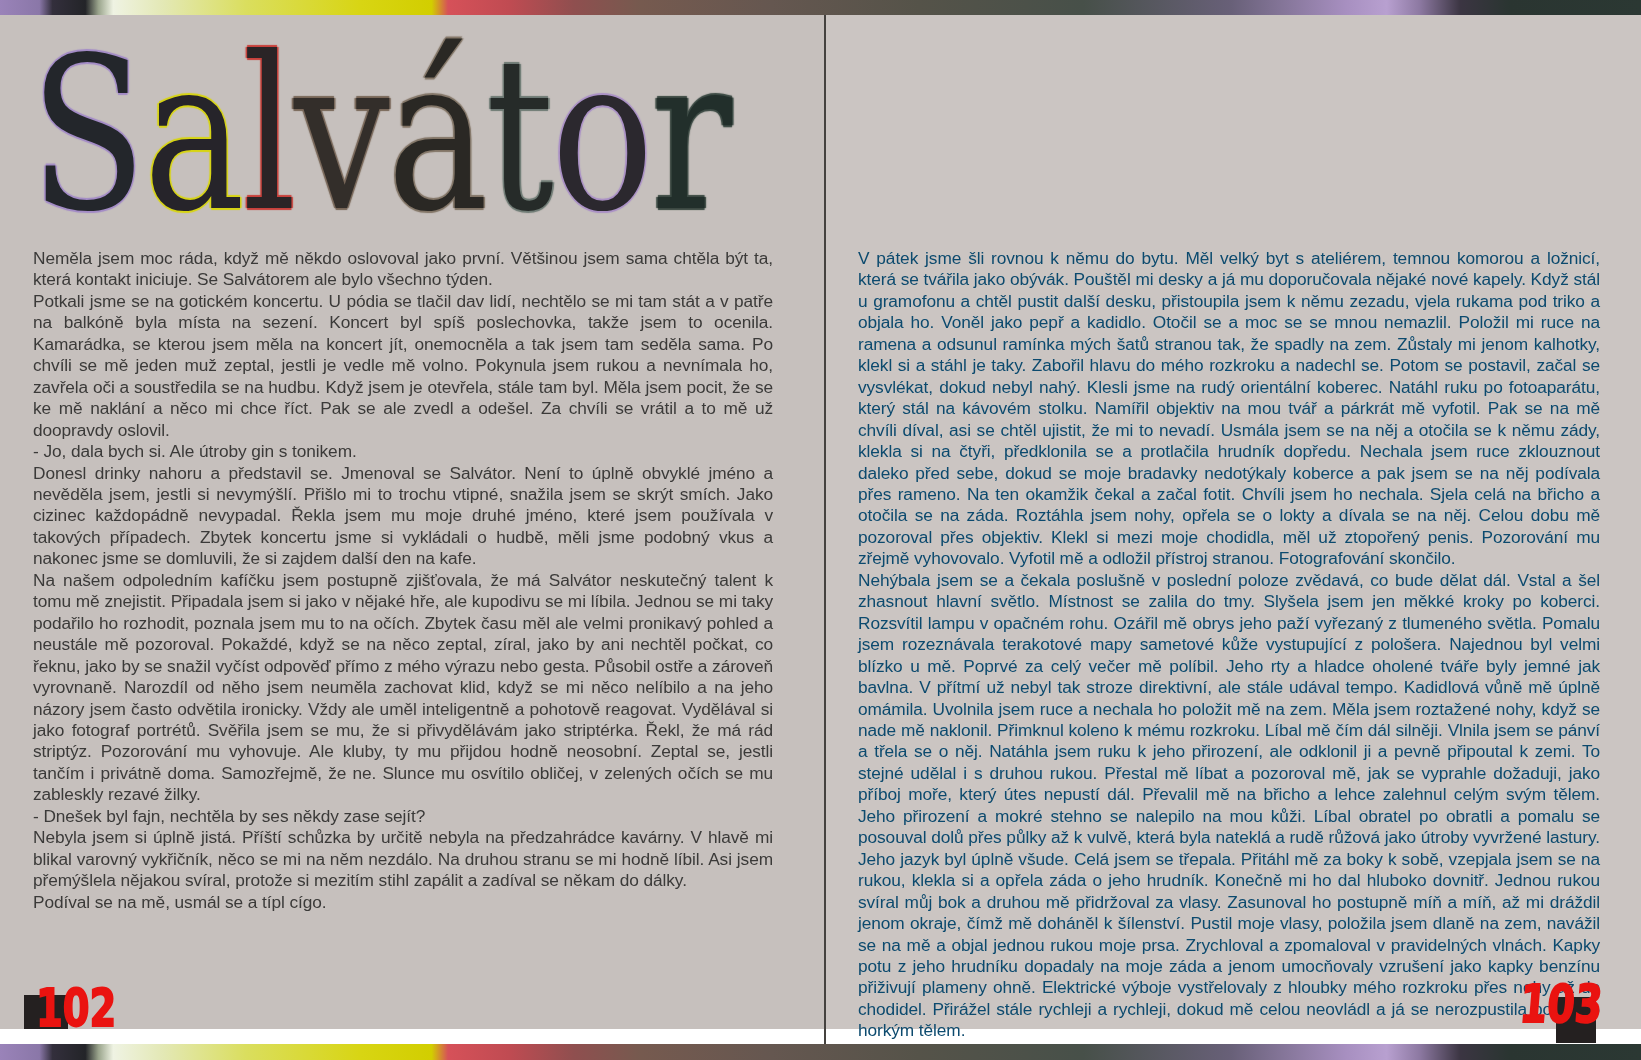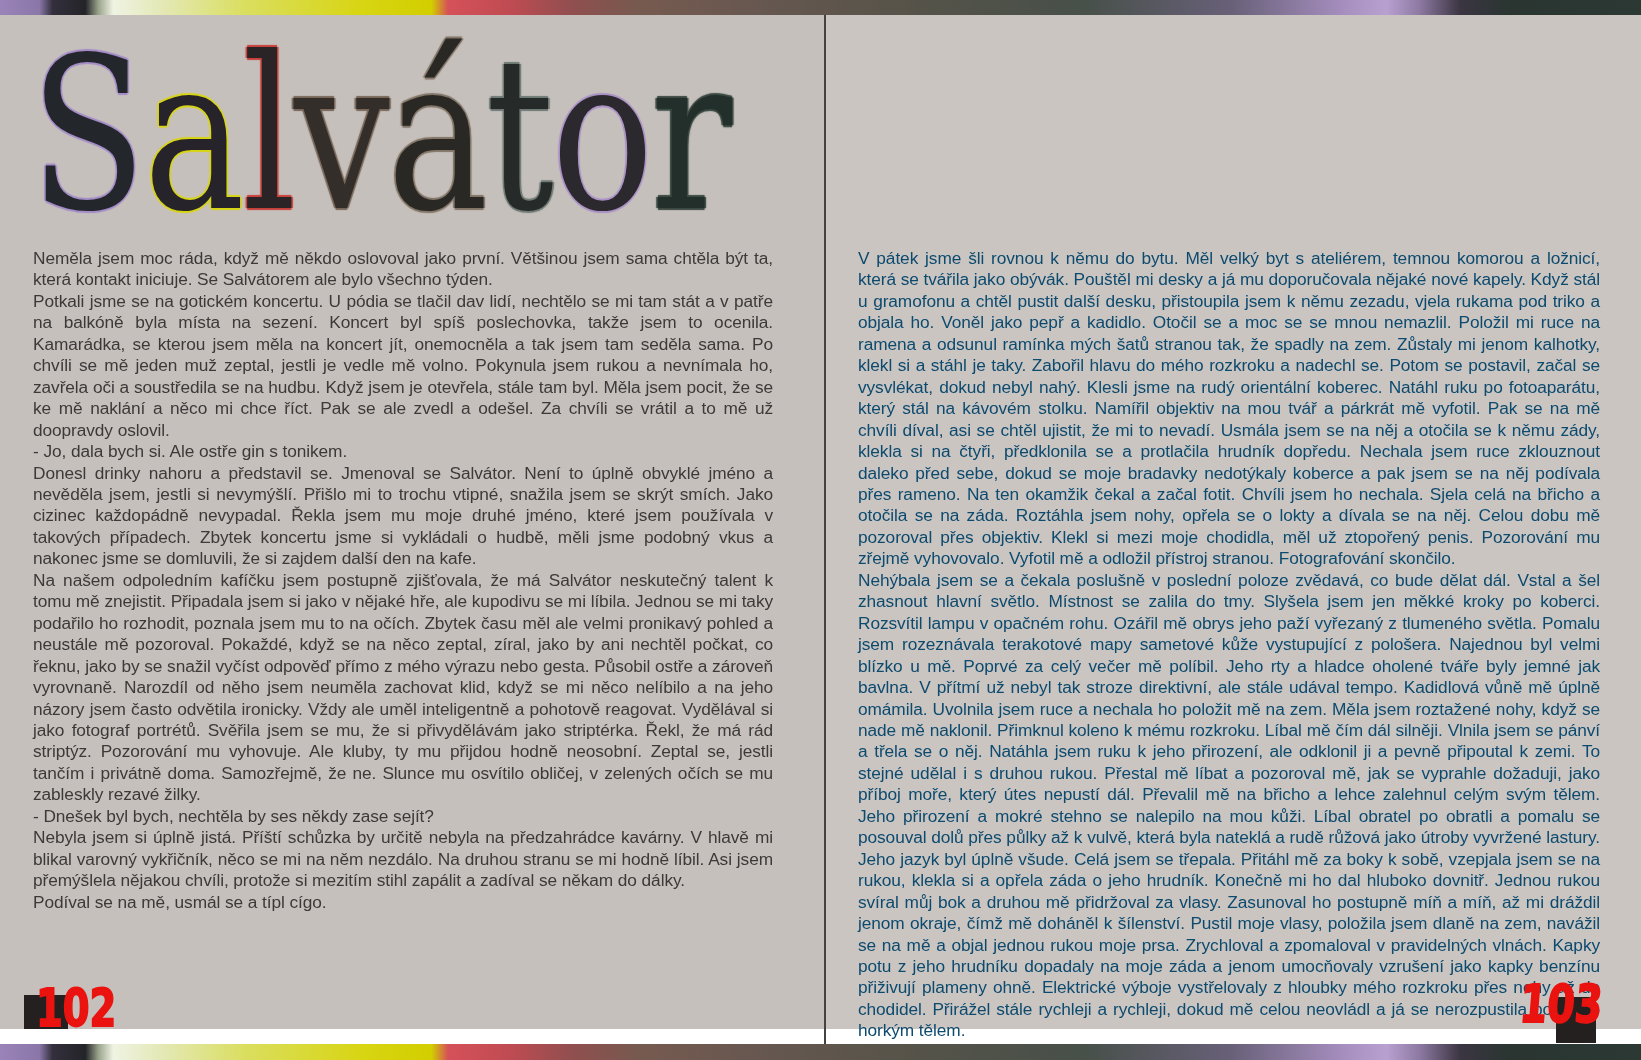--- a/index.html
+++ b/index.html
@@ -57,25 +57,25 @@
 <div class="spread">
 
   <div class="strip top" style="background: linear-gradient(to right, rgb(154, 131, 185) 0%, rgb(138, 119, 168) 2.4%, rgb(51, 47, 60) 3.2%, rgb(35, 36, 40) 5.2%, rgb(154, 164, 140) 6%, rgb(239, 243, 227) 6.9%, rgb(227, 232, 180) 10%, rgb(218, 222, 94) 15%, rgb(216, 213, 19) 22%, rgb(210, 206, 0) 26.3%, rgb(214, 81, 89) 27.3%, rgb(192, 75, 82) 31%, rgb(143, 79, 79) 35%, rgb(118, 90, 79) 39%, rgb(101, 87, 80) 47%, rgb(85, 83, 73) 56%, rgb(71, 80, 73) 66%, rgb(104, 96, 120) 75%, rgb(167, 143, 192) 82%, rgb(184, 160, 208) 84.5%, rgb(141, 121, 162) 86.5%, rgb(59, 53, 66) 89%, rgb(42, 53, 49) 92%, rgb(43, 56, 51) 100%);"></div>
 
   <div class="page left" style="background-color: rgb(198, 192, 189);">
     <h1 class="title"><span style="color: rgb(35, 38, 43); text-shadow: rgb(163, 139, 198) 0px 0px 3px, rgb(163, 139, 198) 2px 0px 1px, rgb(163, 139, 198) -2px 0px 1px, rgb(163, 139, 198) 0px 2px 1px, rgb(163, 139, 198) 0px -2px 1px;">S</span><span style="color: rgb(38, 36, 42); text-shadow: rgb(215, 212, 20) 0px 0px 3px, rgb(215, 212, 20) 2px 0px 1px, rgb(215, 212, 20) -2px 0px 1px, rgb(215, 212, 20) 0px 2px 1px, rgb(215, 212, 20) 0px -2px 1px;">a</span><span style="color: rgb(42, 36, 38); text-shadow: rgb(200, 66, 60) 0px 0px 3px, rgb(200, 66, 60) 2px 0px 1px, rgb(200, 66, 60) -2px 0px 1px, rgb(200, 66, 60) 0px 2px 1px, rgb(200, 66, 60) 0px -2px 1px;">l</span><span style="color: rgb(51, 46, 42); text-shadow: rgb(121, 104, 90) 0px 0px 3px, rgb(121, 104, 90) 2px 0px 1px, rgb(121, 104, 90) -2px 0px 1px, rgb(121, 104, 90) 0px 2px 1px, rgb(121, 104, 90) 0px -2px 1px;">v</span><span style="color: rgb(42, 40, 36); text-shadow: rgb(131, 118, 104) 0px 0px 3px, rgb(131, 118, 104) 2px 0px 1px, rgb(131, 118, 104) -2px 0px 1px, rgb(131, 118, 104) 0px 2px 1px, rgb(131, 118, 104) 0px -2px 1px;">á</span><span style="color: rgb(38, 43, 41); text-shadow: rgb(111, 123, 117) 0px 0px 3px, rgb(111, 123, 117) 2px 0px 1px, rgb(111, 123, 117) -2px 0px 1px, rgb(111, 123, 117) 0px 2px 1px, rgb(111, 123, 117) 0px -2px 1px;">t</span><span style="color: rgb(43, 40, 46); text-shadow: rgb(170, 144, 197) 0px 0px 3px, rgb(170, 144, 197) 2px 0px 1px, rgb(170, 144, 197) -2px 0px 1px, rgb(170, 144, 197) 0px 2px 1px, rgb(170, 144, 197) 0px -2px 1px;">o</span><span style="color: rgb(34, 47, 43); text-shadow: rgb(60, 74, 68) 0px 0px 3px, rgb(60, 74, 68) 2px 0px 1px, rgb(60, 74, 68) -2px 0px 1px, rgb(60, 74, 68) 0px 2px 1px, rgb(60, 74, 68) 0px -2px 1px;">r</span></h1>
 
     <div class="body-text left-col" style="color: rgb(59, 58, 57);">
       <p>Neměla jsem moc ráda, když mě někdo oslovoval jako první. Většinou jsem sama chtěla být ta, která kontakt iniciuje. Se Salvátorem ale bylo všechno týden.</p>
       <p>Potkali jsme se na gotickém koncertu. U pódia se tlačil dav lidí, nechtělo se mi tam stát a v patře na balkóně byla místa na sezení. Koncert byl spíš poslechovka, takže jsem to ocenila. Kamarádka, se kterou jsem měla na koncert jít, onemocněla a tak jsem tam seděla sama. Po chvíli se mě jeden muž zeptal, jestli je vedle mě volno. Pokynula jsem rukou a nevnímala ho, zavřela oči a soustředila se na hudbu. Když jsem je otevřela, stále tam byl. Měla jsem pocit, že se ke mě naklání a něco mi chce říct. Pak se ale zvedl a odešel. Za chvíli se vrátil a to mě už doopravdy oslovil.</p>
-      <p>- Jo, dala bych si. Ale ostře gin s tonikem.</p>
+      <p>- Jo, dala bych si. Ale útroby gin s tonikem.</p>
       <p>Donesl drinky nahoru a představil se. Jmenoval se Salvátor. Není to úplně obvyklé jméno a nevěděla jsem, jestli si nevymýšlí. Přišlo mi to trochu vtipné, snažila jsem se skrýt smích. Jako cizinec každopádně nevypadal. Řekla jsem mu moje druhé jméno, které jsem používala v takových případech. Zbytek koncertu jsme si vykládali o hudbě, měli jsme podobný vkus a nakonec jsme se domluvili, že si zajdem další den na kafe.</p>
       <p>Na našem odpoledním kafíčku jsem postupně zjišťovala, že má Salvátor neskutečný talent k tomu mě znejistit. Připadala jsem si jako v nějaké hře, ale kupodivu se mi líbila. Jednou se mi taky podařilo ho rozhodit, poznala jsem mu to na očích. Zbytek času měl ale velmi pronikavý pohled a neustále mě pozoroval. Pokaždé, když se na něco zeptal, zíral, jako by ani nechtěl počkat, co řeknu, jako by se snažil vyčíst odpověď přímo z mého výrazu nebo gesta. Působil ostře a zároveň vyrovnaně. Narozdíl od něho jsem neuměla zachovat klid, když se mi něco nelíbilo a na jeho názory jsem často odvětila ironicky. Vždy ale uměl inteligentně a pohotově reagovat. Vydělával si jako fotograf portrétů. Svěřila jsem se mu, že si přivydělávám jako striptérka. Řekl, že má rád striptýz. Pozorování mu vyhovuje. Ale kluby, ty mu přijdou hodně neosobní. Zeptal se, jestli tančím i privátně doma. Samozřejmě, že ne. Slunce mu osvítilo obličej, v zelených očích se mu zableskly rezavé žilky.</p>
-      <p>- Dnešek byl bych, nechtěla by ses někdy zase sejít?</p>
-      <p>Nebyla jsem si úplně jistá. Příští schůzka by určitě nebyla na předzahrádce kavárny. V hlavě mi blikal varovný vykřičník, něco se mi na něm nezdálo. Na druhou stranu se mi hodně líbil. Asi jsem přemýšlela nějakou chvíli, protože si mezitím stihl zapálit a zadíval se někam do dálky.</p>
+      <p>- Dnešek byl fajn, nechtěla by ses někdy zase sejít?</p>
+      <p>Nebyla jsem si úplně jistá. Příští schůzka by určitě nebyla na předzahrádce kavárny. V hlavě mi blikal varovný vykřičník, něco se mi na něm nezdálo. Na druhou stranu se mi hodně líbil. Asi jsem přemýšlela nějakou svíral, protože si mezitím stihl zapálit a zadíval se někam do dálky.</p>
       <p>Podíval se na mě, usmál se a típl cígo.</p>
     </div>
   </div>
 
   <div class="gutter" style="background-color: rgb(69, 66, 63);"></div>
 
   <div class="page right" style="background-color: rgb(203, 197, 194);">
     <div class="body-text right-col" style="color: #0c4a6e;">
       <p>V pátek jsme šli rovnou k němu do bytu. Měl velký byt s ateliérem, temnou komorou a ložnicí, která se tvářila jako obývák. Pouštěl mi desky a já mu doporučovala nějaké nové kapely. Když stál u gramofonu a chtěl pustit další desku, přistoupila jsem k němu zezadu, vjela rukama pod triko a objala ho. Voněl jako pepř a kadidlo. Otočil se a moc se se mnou nemazlil. Položil mi ruce na ramena a odsunul ramínka mých šatů stranou tak, že spadly na zem. Zůstaly mi jenom kalhotky, klekl si a stáhl je taky. Zabořil hlavu do mého rozkroku a nadechl se. Potom se postavil, začal se vysvlékat, dokud nebyl nahý. Klesli jsme na rudý orientální koberec. Natáhl ruku po fotoaparátu, který stál na kávovém stolku. Namířil objektiv na mou tvář a párkrát mě vyfotil. Pak se na mě chvíli díval, asi se chtěl ujistit, že mi to nevadí. Usmála jsem se na něj a otočila se k němu zády, klekla si na čtyři, předklonila se a protlačila hrudník dopředu. Nechala jsem ruce zklouznout daleko před sebe, dokud se moje bradavky nedotýkaly koberce a pak jsem se na něj podívala přes rameno. Na ten okamžik čekal a začal fotit. Chvíli jsem ho nechala. Sjela celá na břicho a otočila se na záda. Roztáhla jsem nohy, opřela se o lokty a dívala se na něj. Celou dobu mě pozoroval přes objektiv. Klekl si mezi moje chodidla, měl už ztopořený penis. Pozorování mu zřejmě vyhovovalo. Vyfotil mě a odložil přístroj stranou. Fotografování skončilo.</p>
       <p>Nehýbala jsem se a čekala poslušně v poslední poloze zvědavá, co bude dělat dál. Vstal a šel zhasnout hlavní světlo. Místnost se zalila do tmy. Slyšela jsem jen měkké kroky po koberci. Rozsvítil lampu v opačném rohu. Ozářil mě obrys jeho paží vyřezaný z tlumeného světla. Pomalu jsem rozeznávala terakotové mapy sametové kůže vystupující z pološera. Najednou byl velmi blízko u mě. Poprvé za celý večer mě políbil. Jeho rty a hladce oholené tváře byly jemné jak bavlna. V přítmí už nebyl tak stroze direktivní, ale stále udával tempo. Kadidlová vůně mě úplně omámila. Uvolnila jsem ruce a nechala ho položit mě na zem. Měla jsem roztažené nohy, když se nade mě naklonil. Přimknul koleno k mému rozkroku. Líbal mě čím dál silněji. Vlnila jsem se pánví a třela se o něj. Natáhla jsem ruku k jeho přirození, ale odklonil ji a pevně připoutal k zemi. To stejné udělal i s druhou rukou. Přestal mě líbat a pozoroval mě, jak se vyprahle dožaduji, jako příboj moře, který útes nepustí dál. Převalil mě na břicho a lehce zalehnul celým svým tělem. Jeho přirození a mokré stehno se nalepilo na mou kůži. Líbal obratel po obratli a pomalu se posouval dolů přes půlky až k vulvě, která byla nateklá a rudě růžová jako útroby vyvržené lastury. Jeho jazyk byl úplně všude. Celá jsem se třepala. Přitáhl mě za boky k sobě, vzepjala jsem se na rukou, klekla si a opřela záda o jeho hrudník. Konečně mi ho dal hluboko dovnitř. Jednou rukou svíral můj bok a druhou mě přidržoval za vlasy. Zasunoval ho postupně míň a míň, až mi dráždil jenom okraje, čímž mě doháněl k šílenství. Pustil moje vlasy, položila jsem dlaně na zem, navážil se na mě a objal jednou rukou moje prsa. Zrychloval a zpomaloval v pravidelných vlnách. Kapky potu z jeho hrudníku dopadaly na moje záda a jenom umocňovaly vzrušení jako kapky benzínu přiživují plameny ohně. Elektrické výboje vystřelovaly z hloubky mého rozkroku přes nohy až do chodidel. Přirážel stále rychleji a rychleji, dokud mě celou neovládl a já se nerozpustila pod jeho horkým tělem.</p>

